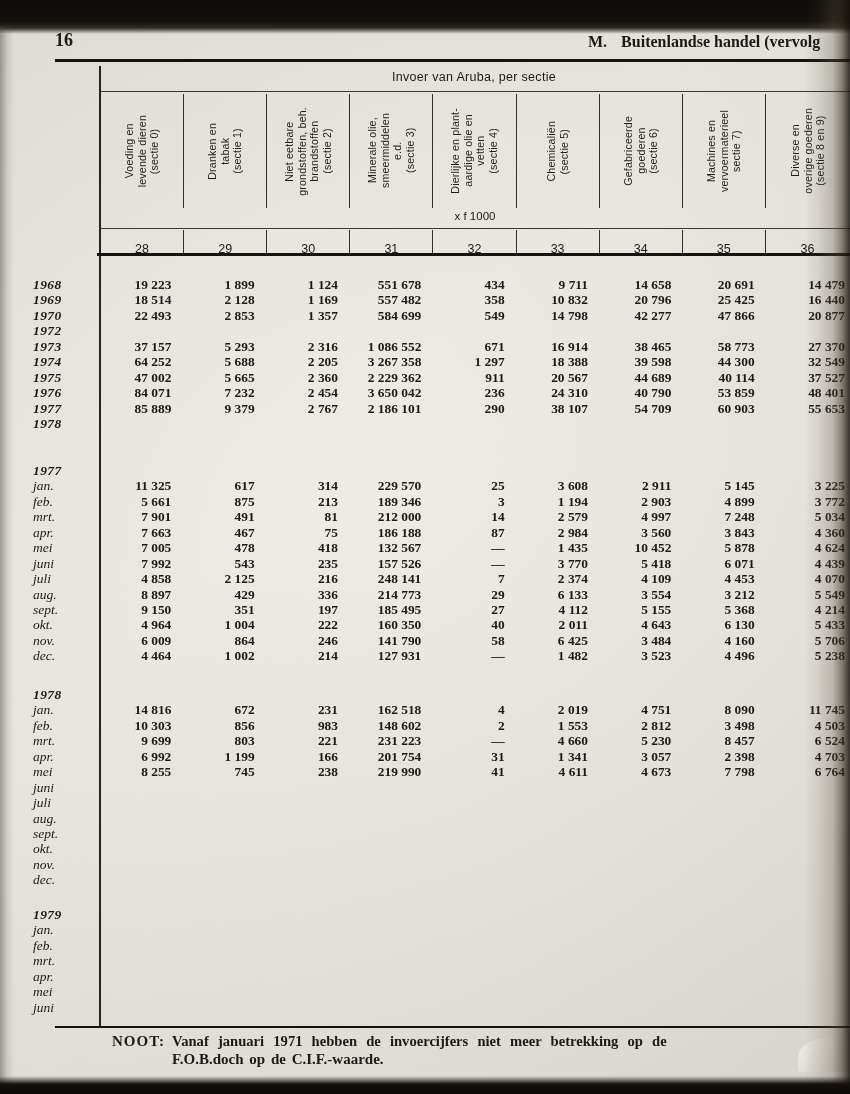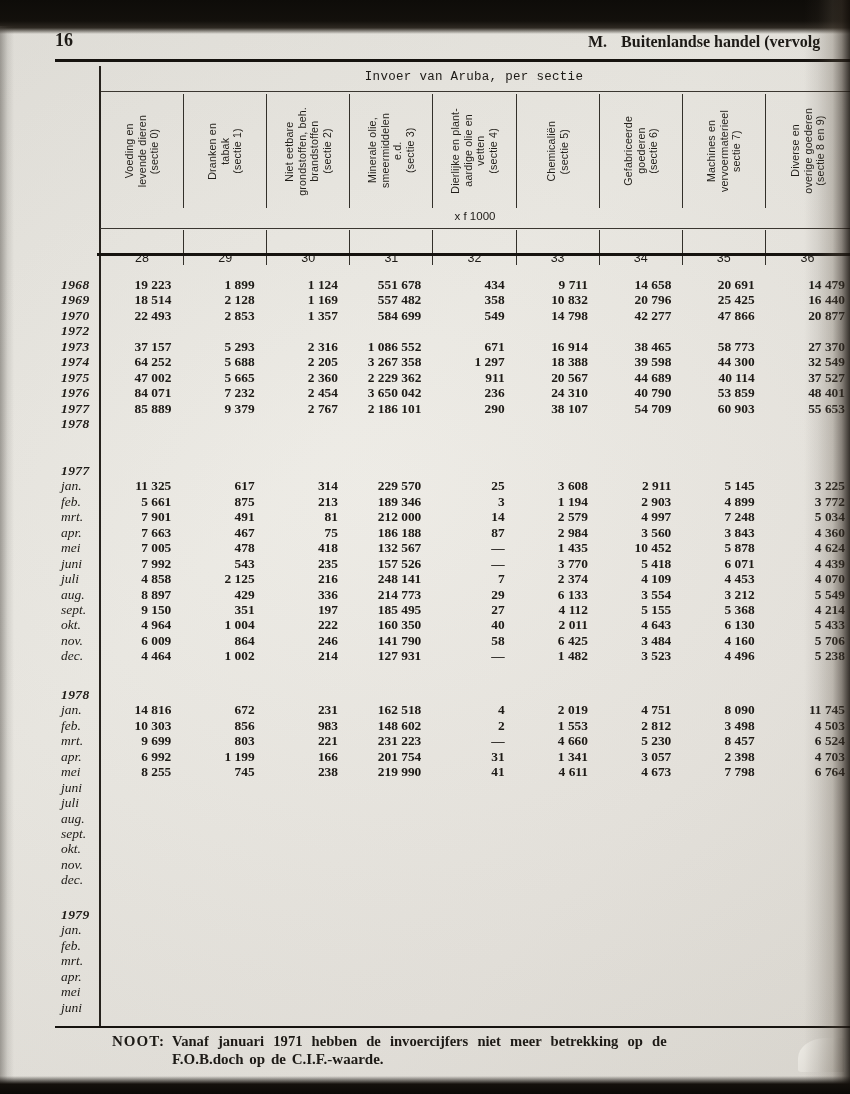--- a/index.html
+++ b/index.html
@@ -23,48 +23,48 @@
 
   
   .page-number{position:absolute;left:55px;top:30px;font-size:18px;font-weight:bold;text-align:right;}
   .section-header{position:absolute;left:588px;top:33px;width:262px;overflow:hidden;
         white-space:nowrap;font-size:16px;font-weight:bold;}
   .section-header .letter{margin-right:14px;}
   .rule-top{position:absolute;left:55px;top:59px;width:795px;height:3px;background:#16130f;}
 
   
   .tbl-title{position:absolute;left:100px;top:70px;width:748px;text-align:center;
-        font-family:Liberation Mono, monospace;font-size:12.5px;letter-spacing:.3px;}
+        font-family:Liberation Sans, sans-serif;font-size:12.5px;letter-spacing:.3px;}
   .rule-under-title{position:absolute;left:100px;top:91px;width:750px;height:1px;background:#3a3630;}
   .border-left{position:absolute;left:99px;top:66px;width:2px;height:961px;background:#26221d;}
   .hdr-row{position:absolute;left:101px;top:94px;width:748px;height:114px;
         display:grid;grid-template-columns:repeat(9,1fr);}
   .hdr-cell{display:flex;align-items:center;justify-content:center;border-right:1px solid #33302a;}
   .hdr-cell:last-child{border-right:none;}
   .hdr-label{writing-mode:vertical-rl;transform:rotate(180deg);white-space:pre-line;text-align:center;
         font-family:"Liberation Sans",sans-serif;font-size:10.6px;line-height:12.6px;letter-spacing:.2px;color:#211e19;}
   .unit-label{position:absolute;left:433px;top:210px;width:84px;text-align:center;
         font-family:"Liberation Sans",sans-serif;font-size:11.5px;}
   .rule-above-nums{position:absolute;left:100px;top:228px;width:750px;height:1px;background:#3a3630;}
   .num-row{position:absolute;left:101px;top:230px;width:748px;height:21px;
         display:grid;grid-template-columns:repeat(9,1fr);}
   .num-cell{text-align:center;font-family:"Liberation Sans",sans-serif;font-size:12.5px;
-        padding-top:21px;border-right:1px solid #33302a;}
+        padding-top:12px;border-right:1px solid #33302a;}
   .num-cell:last-child{border-right:none;}
   .rule-below-nums{position:absolute;left:97px;top:253px;width:753px;height:2.6px;background:#16130f;}
   .rule-bottom{position:absolute;left:55px;top:1026px;width:795px;height:2.2px;background:#16130f;}
 
   
   .block{position:absolute;left:0;width:850px;}
   .block-years{top:277px;}
   .block-m1977{top:463px;}
   .block-m1978{top:687px;}
   .block-m1979{top:907px;}
   .row{position:relative;height:15.45px;}
-  .row-label{position:absolute;left:33px;font-style:italic;font-size:13.5px;line-height:15.45px;white-space:nowrap;margin-left:28px;}
+  .row-label{position:absolute;left:33px;font-style:italic;font-size:13.5px;line-height:15.45px;white-space:nowrap;}
   .row-label.strong{font-weight:bold;letter-spacing:.4px;}
   .cells{position:absolute;left:100px;top:0;width:750px;height:15.45px;
         display:grid;grid-template-columns:repeat(9,1fr);}
   .cell{text-align:right;padding-right:12px;font-weight:bold;font-size:13.4px;line-height:15.45px;white-space:nowrap;}
   .cell:nth-child(9){padding-right:5px;}
 
   
   .noot-label{position:absolute;left:112px;top:1033px;font-size:15px;font-weight:bold;letter-spacing:1px;}
   .noot-line1{position:absolute;left:172px;top:1033px;width:600px;font-size:14.6px;font-weight:bold;word-spacing:5.5px;}
   .noot-line2{position:absolute;left:172px;top:1051px;width:600px;font-size:15px;font-weight:bold;word-spacing:2px;}

